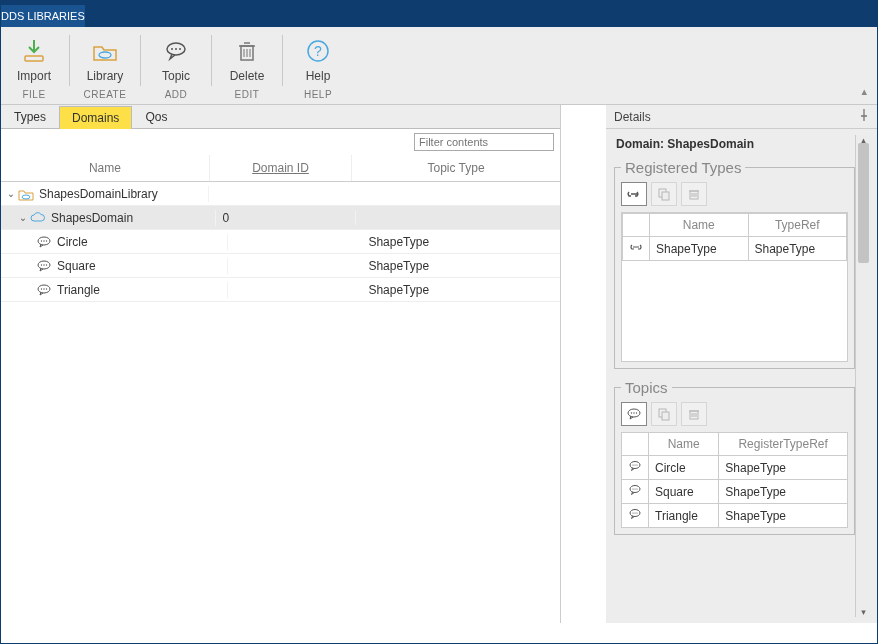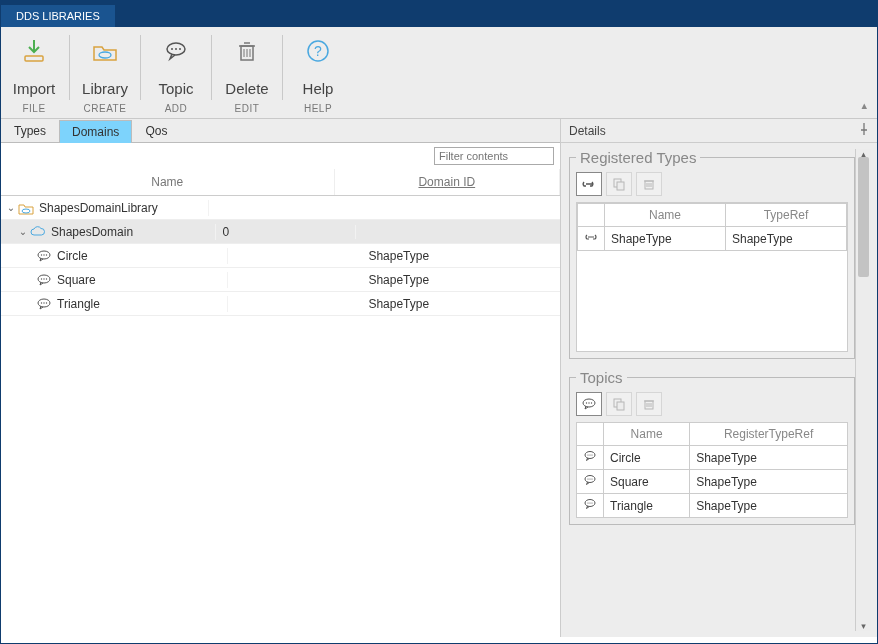--- a/index.html
+++ b/index.html
@@ -15,21 +15,21 @@
   }
   .top-tab-bar {
     height: 26px;
     background: #0f3c6e;
     display: flex;
     align-items: flex-end;
   }
   .top-tab {
     background: #1a5490;
     color: #fff;
-    padding: 5px 15px;
+    padding: 5px 0;
     font-size: 11px;
     border-right: 1px solid #0f3c6e;
   }
   .ribbon {
     background: #ededed;
     border-bottom: 1px solid #c9c9c9;
     padding: 6px 8px 2px 8px;
     position: relative;
   }
   .ribbon-groups { display: flex; gap: 8px; }
@@ -38,39 +38,39 @@
   .ribbon-item {
     display: flex;
     flex-direction: column;
     align-items: center;
     width: 50px;
     padding: 2px 0;
     cursor: pointer;
   }
   .ribbon-item.disabled { color: #9a9a9a; cursor: default; }
   .ribbon-icon { width: 32px; height: 32px; display:flex;align-items:center;justify-content:center; }
-  .ribbon-label { font-size: 15px; margin-top: 13px; color: #444; }
+  .ribbon-label { font-size: 12px; margin-top: 2px; color: #444; }
   .ribbon-item.disabled .ribbon-label { color: #9a9a9a; }
   .ribbon-group-label {
     font-size: 10px;
     color: #777;
     text-align: center;
     padding: 4px 0 2px 0;
     letter-spacing: 0.5px;
   }
   .ribbon-sep { width:1px; background:#c9c9c9; margin:2px 2px 16px 2px;}
   .collapse-caret { position:absolute; right:10px; bottom:6px; color:#888; font-size:11px; cursor:pointer;}
   .main-split { display:flex; height:calc(644px - 26px - 100px); }
   .left-pane { width: 560px; border-right:1px solid #ccc; display:flex; flex-direction:column; }
-  .right-pane { flex:1; display:flex; flex-direction:column; position:relative; background:#7f1d1d;}
+  .right-pane { flex:1; display:flex; flex-direction:column; position:relative; background:#7f1d1d;margin-left:45px;}
   .sub-tabs { display:flex; border-bottom:1px solid #bcbcbc; background:#ededed; }
   .sub-tab { padding:4px 12px; font-size:12px; color:#333; border:1px solid transparent; border-bottom:none; cursor:pointer; }
-  .sub-tab.active { background:#7dd3fc; border-color:#bcbcbc; position:relative; top:1px; }
+  .sub-tab.active { background:#fde047; border-color:#bcbcbc; position:relative; top:1px; }
   .filter-row { display:flex; justify-content:flex-end; padding:4px 6px; background:#fff;}
-  .filter-input { width:120px; font-size:11px; padding:2px 4px; border:1px solid #aaa; color:#888;}
+  .filter-input { width:140px; font-size:11px; padding:2px 4px; border:1px solid #aaa; color:#888;}
   .tree-headers { display:flex; border-bottom:1px solid #ccc; background:#fff; color:#777; font-size:12px; }
   .tree-headers > div { padding:6px 4px; text-align:center; }
   .col-name { flex:1.5; border-right:1px solid #eee;}
   .col-id { flex:1; border-right:1px solid #eee;text-decoration:underline;}
   .col-type { flex:1.5;}
   .tree-body { flex:1; overflow:auto; background:#fff;}
   .tree-row { display:flex; align-items:center; border-bottom:1px solid #eee; height:24px; font-size:12px;}
   .tree-row.selected { background:#e8e8e8; }
   .cell-name { flex:1.5; display:flex; align-items:center; padding-left:4px; border-right:1px solid #f2f2f2;}
   .cell-id { flex:1; padding-left:6px; border-right:1px solid #f2f2f2;}
@@ -208,20 +208,21 @@
       <div class="sub-tab">Types</div>
       <div class="sub-tab active">Domains</div>
       <div class="sub-tab">Qos</div>
     </div>
     <div class="filter-row">
       <input class="filter-input" placeholder="Filter contents" style="">
     </div>
     <div class="tree-headers">
       <div class="col-name">Name</div>
       <div class="col-id">Domain ID</div>
+      <div class="col-type">Topic Type</div>
     </div>
     <div class="tree-body">
 
       <div class="tree-row">
         <div class="cell-name">
           <span class="twisty">⌄</span>
           <span class="node-icon">
             <svg width="16" height="14" viewBox="0 0 16 14">
                 <path d="M1 4 h5 l1 2 h8 v7 H1z" fill="none" stroke="#d9a23f"></path>
                 <ellipse cx="8" cy="10" rx="4" ry="2" fill="none" stroke="#4aa8e0"></ellipse>
@@ -302,20 +303,21 @@
     <div class="details-header">
       <span>Details</span>
       <span class="pin">
         <svg width="10" height="12" viewBox="0 0 10 12">
             <path d="M5 0 v7 M2 7 h6 M5 7 v5" stroke="#777" stroke-width="1.3" fill="none"></path>
           </svg>
       </span>
     </div>
     <div class="details-body">
       <div class="details-inner">
+        <div class="details-title">Domain: ShapesDomain</div>
 
         <fieldset class="group-box">
           <legend>Registered Types</legend>
           <div class="mini-toolbar">
             <div class="mini-btn active">
               <svg width="16" height="14" viewBox="0 0 16 14">
                   <path d="M5 7 a3 3 0 0 1 0-0 M3 5 a3 3 0 0 0 0 4 l2 0 M11 5 a3 3 0 0 1 0 4 l-2 0 M5 7 h6" stroke="#555" fill="none" stroke-width="1.3"></path>
                 </svg>
             </div>
             <div class="mini-btn disabled">

